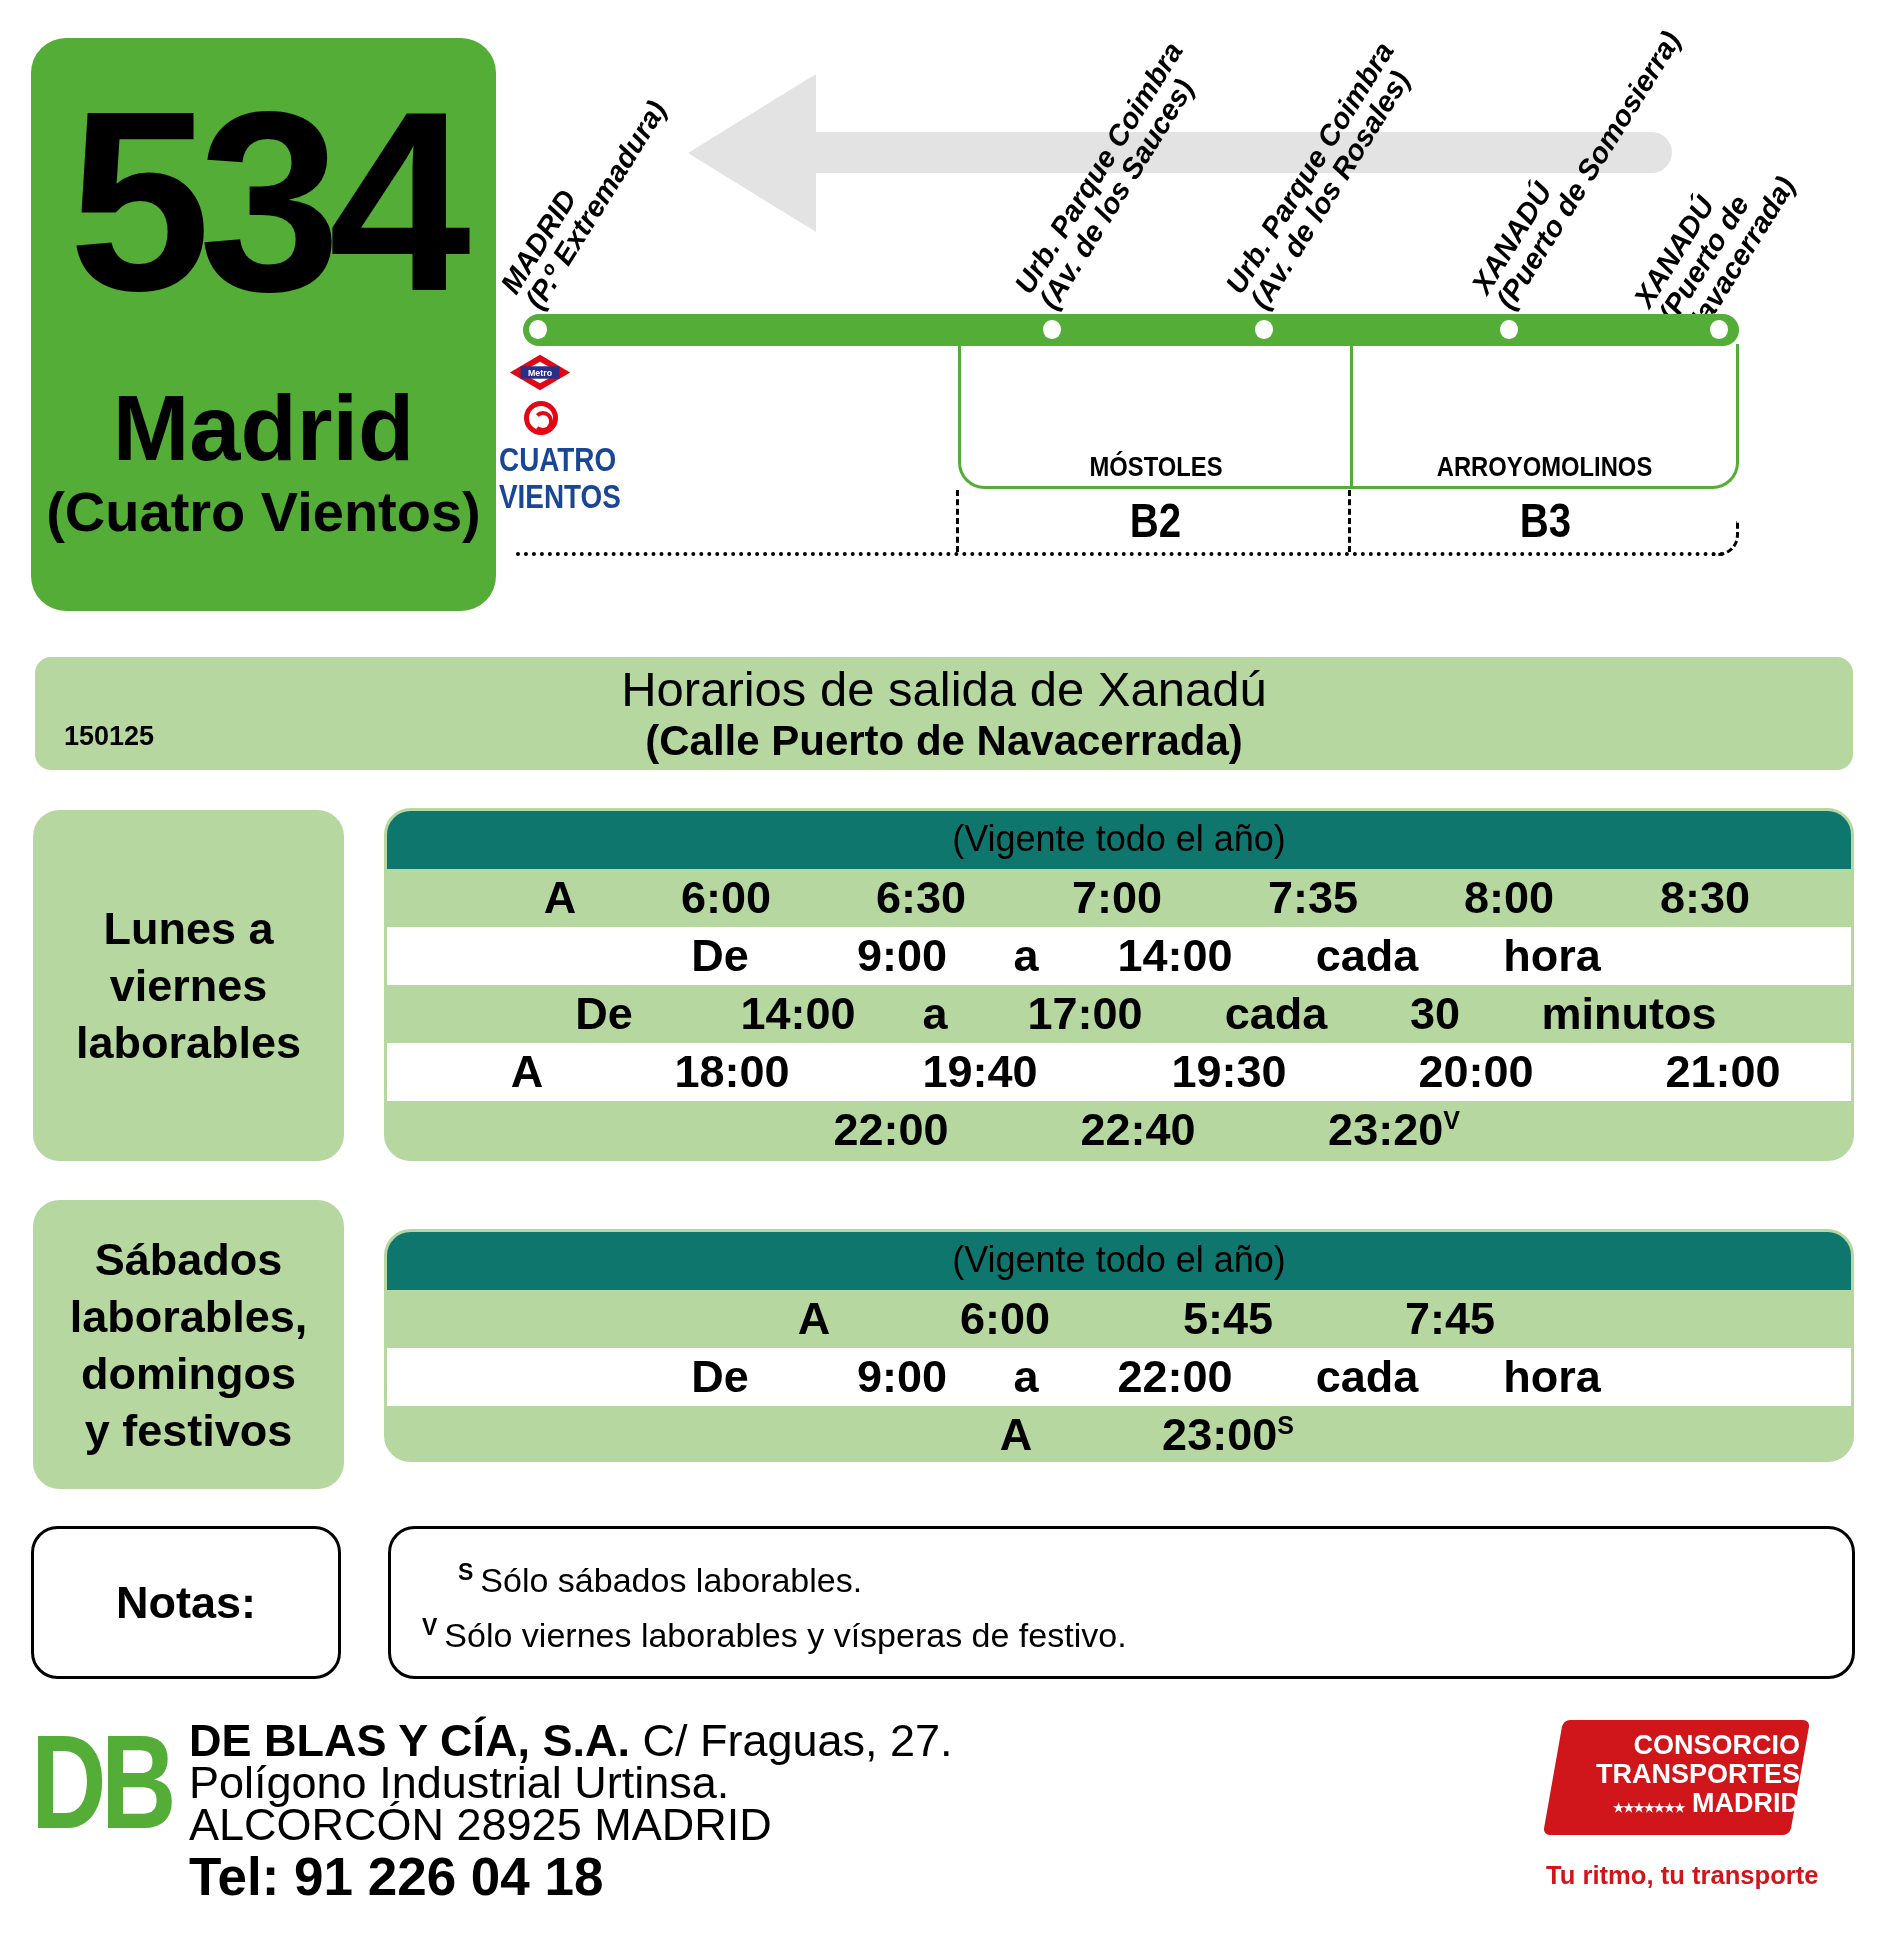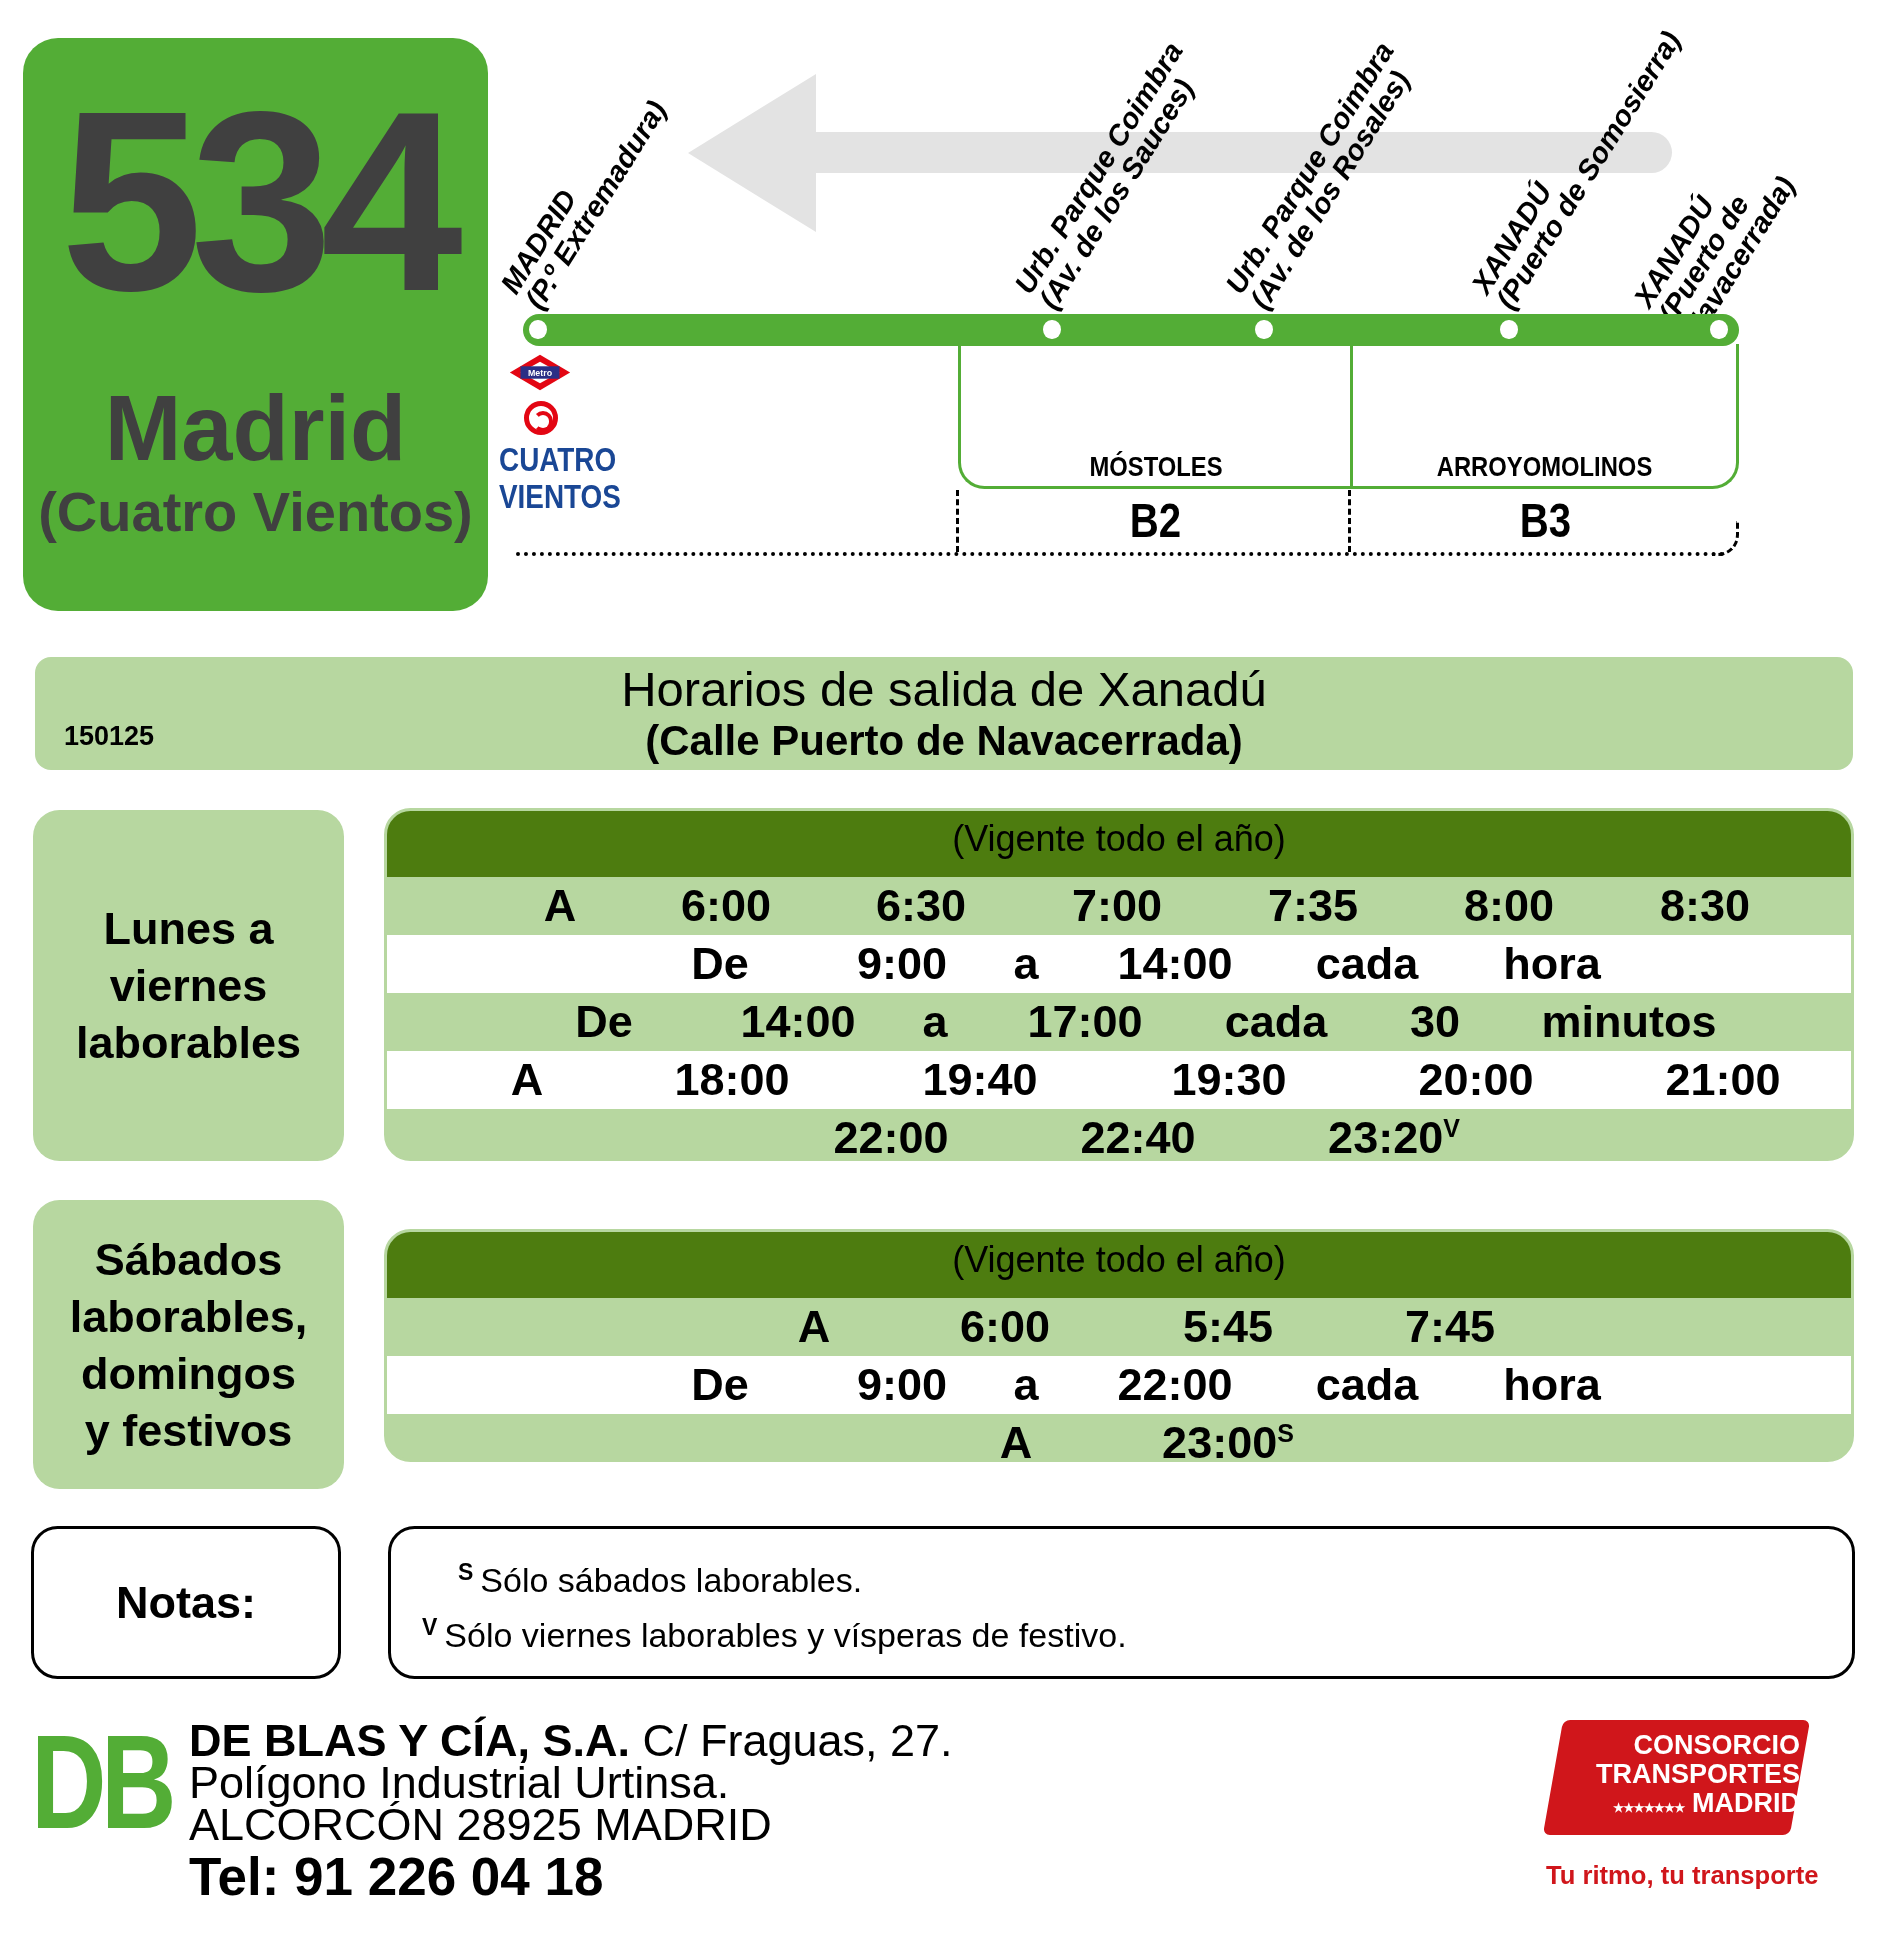--- a/index.html
+++ b/index.html
@@ -1,21 +1,21 @@
 <!DOCTYPE html>
 <html style="font-size:14px"><head>
 <meta charset="utf-8">
 <style>
   * { box-sizing: border-box; margin: 0; padding: 0; }
   html, body { width: 1898px; height: 1943px; background: #ffffff; overflow: hidden; }
   body { position: relative; font-family: "Liberation Sans", sans-serif; color: #000; }
   .abs { position: absolute; }
 
   
-  .route-box { left: 23px; top: 38px; width: 465px; height: 573px; background: #53ad36; border-radius: 35px; color: #404040; text-align: center; }
+  .route-box { left: 31px; top: 38px; width: 465px; height: 573px; background: #53ad36; border-radius: 35px; color: #000000; text-align: center; }
   .route-num { position: absolute; left: 0; right: 0; top: 35px; font-size: 256px; font-weight: bold; letter-spacing: -12.4px; line-height: 1; }
   .route-dest { position: absolute; left: 0; right: 0; top: 344px; font-size: 92px; font-weight: bold; line-height: 1; }
   .route-sub { position: absolute; left: -8.8px; right: -8.8px; top: 446px; font-size: 56px; font-weight: bold; line-height: 1; white-space: nowrap; }
 
   
   .arrow-shaft { left: 812px; top: 132px; width: 860px; height: 41px; background: #e3e3e3; border-radius: 0 21px 21px 0; }
   .arrow-head { left: 688px; top: 74px; width: 0; height: 0; border-top: 79px solid transparent; border-bottom: 79px solid transparent; border-right: 128px solid #e3e3e3; }
 
   
   .route-line { left: 523px; top: 314px; width: 1216px; height: 32px; background: #53ad36; border-radius: 16px; }
@@ -41,21 +41,21 @@
 
   
   .header-bar { left: 35px; top: 657px; width: 1818px; height: 113px; background: #b7d7a0; border-radius: 16px; }
   .header-title { position: absolute; left: 0; right: 0; top: 5.3px; text-align: center; font-weight: normal; font-size: 49px; line-height: 55px; }
   .header-sub { position: absolute; left: 0; right: 0; top: 60px; text-align: center; font-weight: bold; font-size: 42px; line-height: 48px; }
   .header-code { position: absolute; left: 29px; top: 64px; font-weight: bold; font-size: 27px; }
 
   
   .day-box { background: #b7d7a0; border-radius: 26.5px; display: flex; align-items: center; justify-content: center; text-align: center; font-weight: bold; font-size: 45px; line-height: 57px; }
   .table-box { border: 3.5px solid #b7d7a0; border-radius: 26.5px; overflow: hidden; background: #b7d7a0; }
-  .table-note { height: 66px; background: #4d7c0f; text-align: center; font-size: 36px; line-height: 55px; }
+  .table-note { height: 58px; background: #0f766e; text-align: center; font-size: 36px; line-height: 55px; }
   .row { position: relative; height: 58px; font-weight: bold; font-size: 45px; line-height: 58px; }
   .row.white { background: #fff; }
   .row.green { background: #b7d7a0; }
   .cell { position: absolute; top: 0; transform: translateX(-50%); white-space: nowrap; }
   .cell sup { font-size: 25px; vertical-align: 16px; line-height: 0; }
 
   
   .notes-label-box { left: 31px; top: 1526px; width: 310px; height: 153px; border: 3.5px solid #000; border-radius: 26.5px; display: flex; align-items: center; justify-content: center; font-weight: bold; font-size: 45px; }
   .notes-box { left: 388px; top: 1526px; width: 1467px; height: 153px; border: 3.5px solid #000; border-radius: 26.5px; }
   .note-line { position: absolute; left: 31px; font-size: 34px; white-space: nowrap; }

